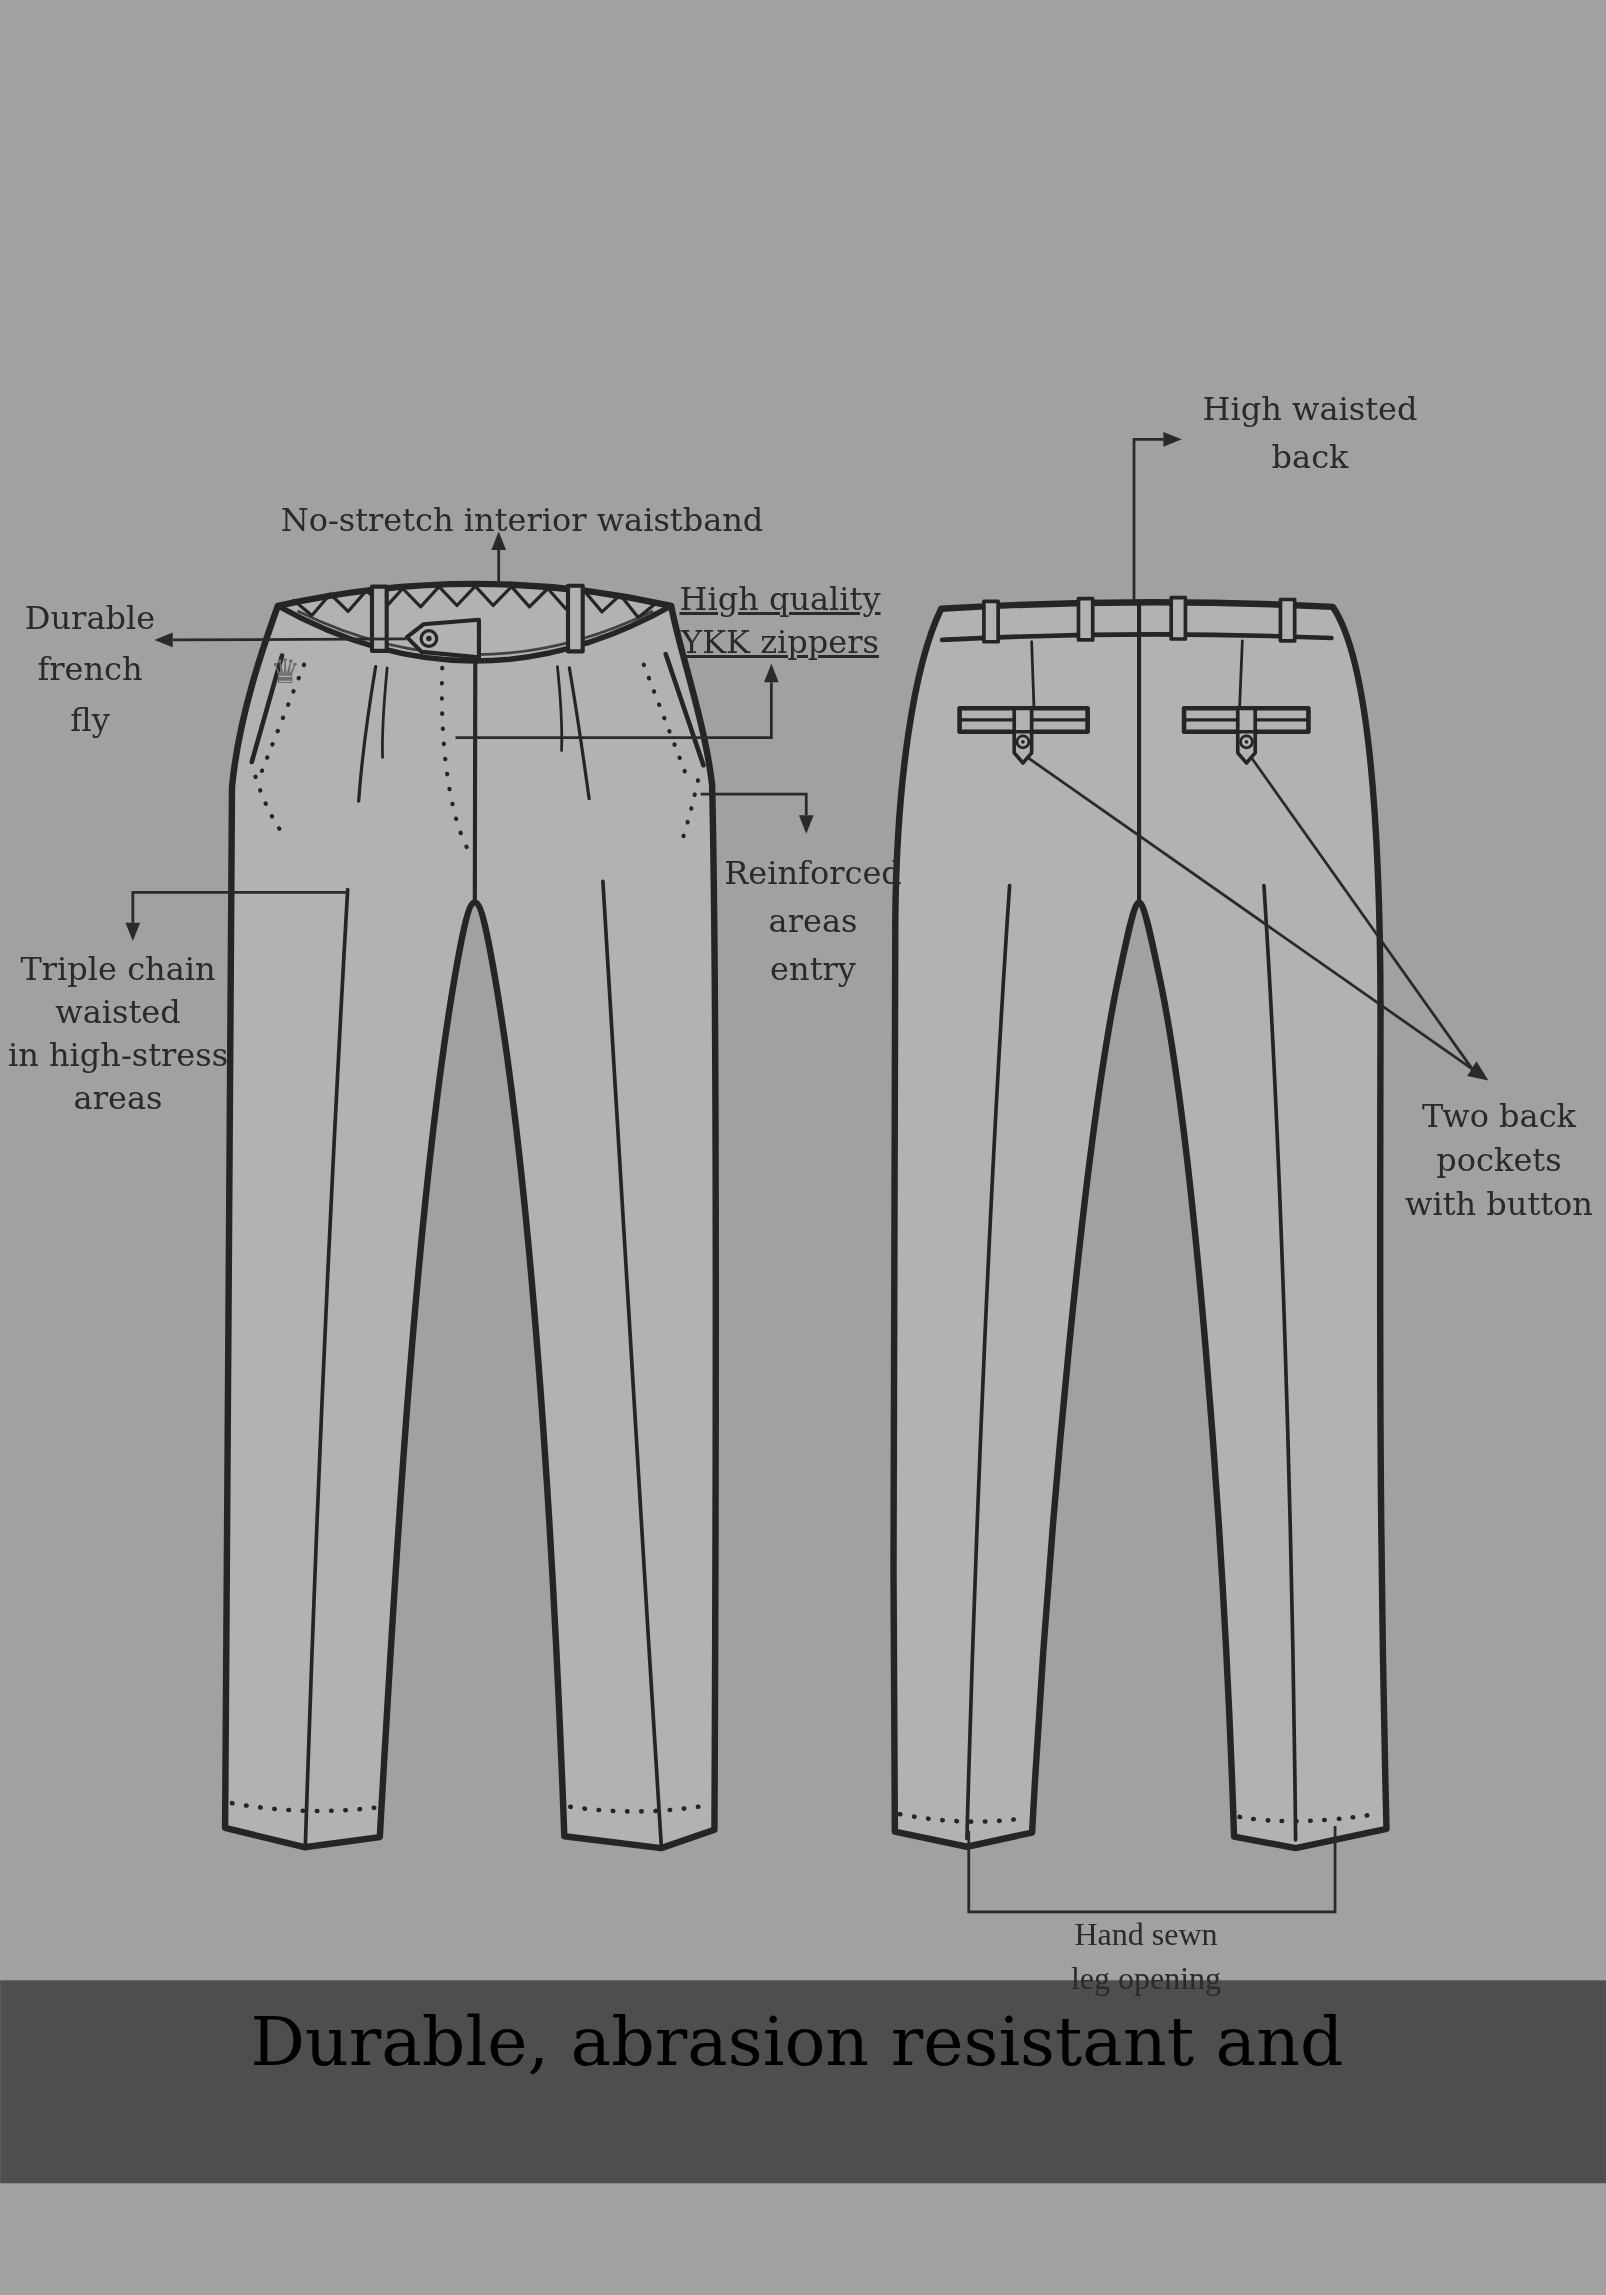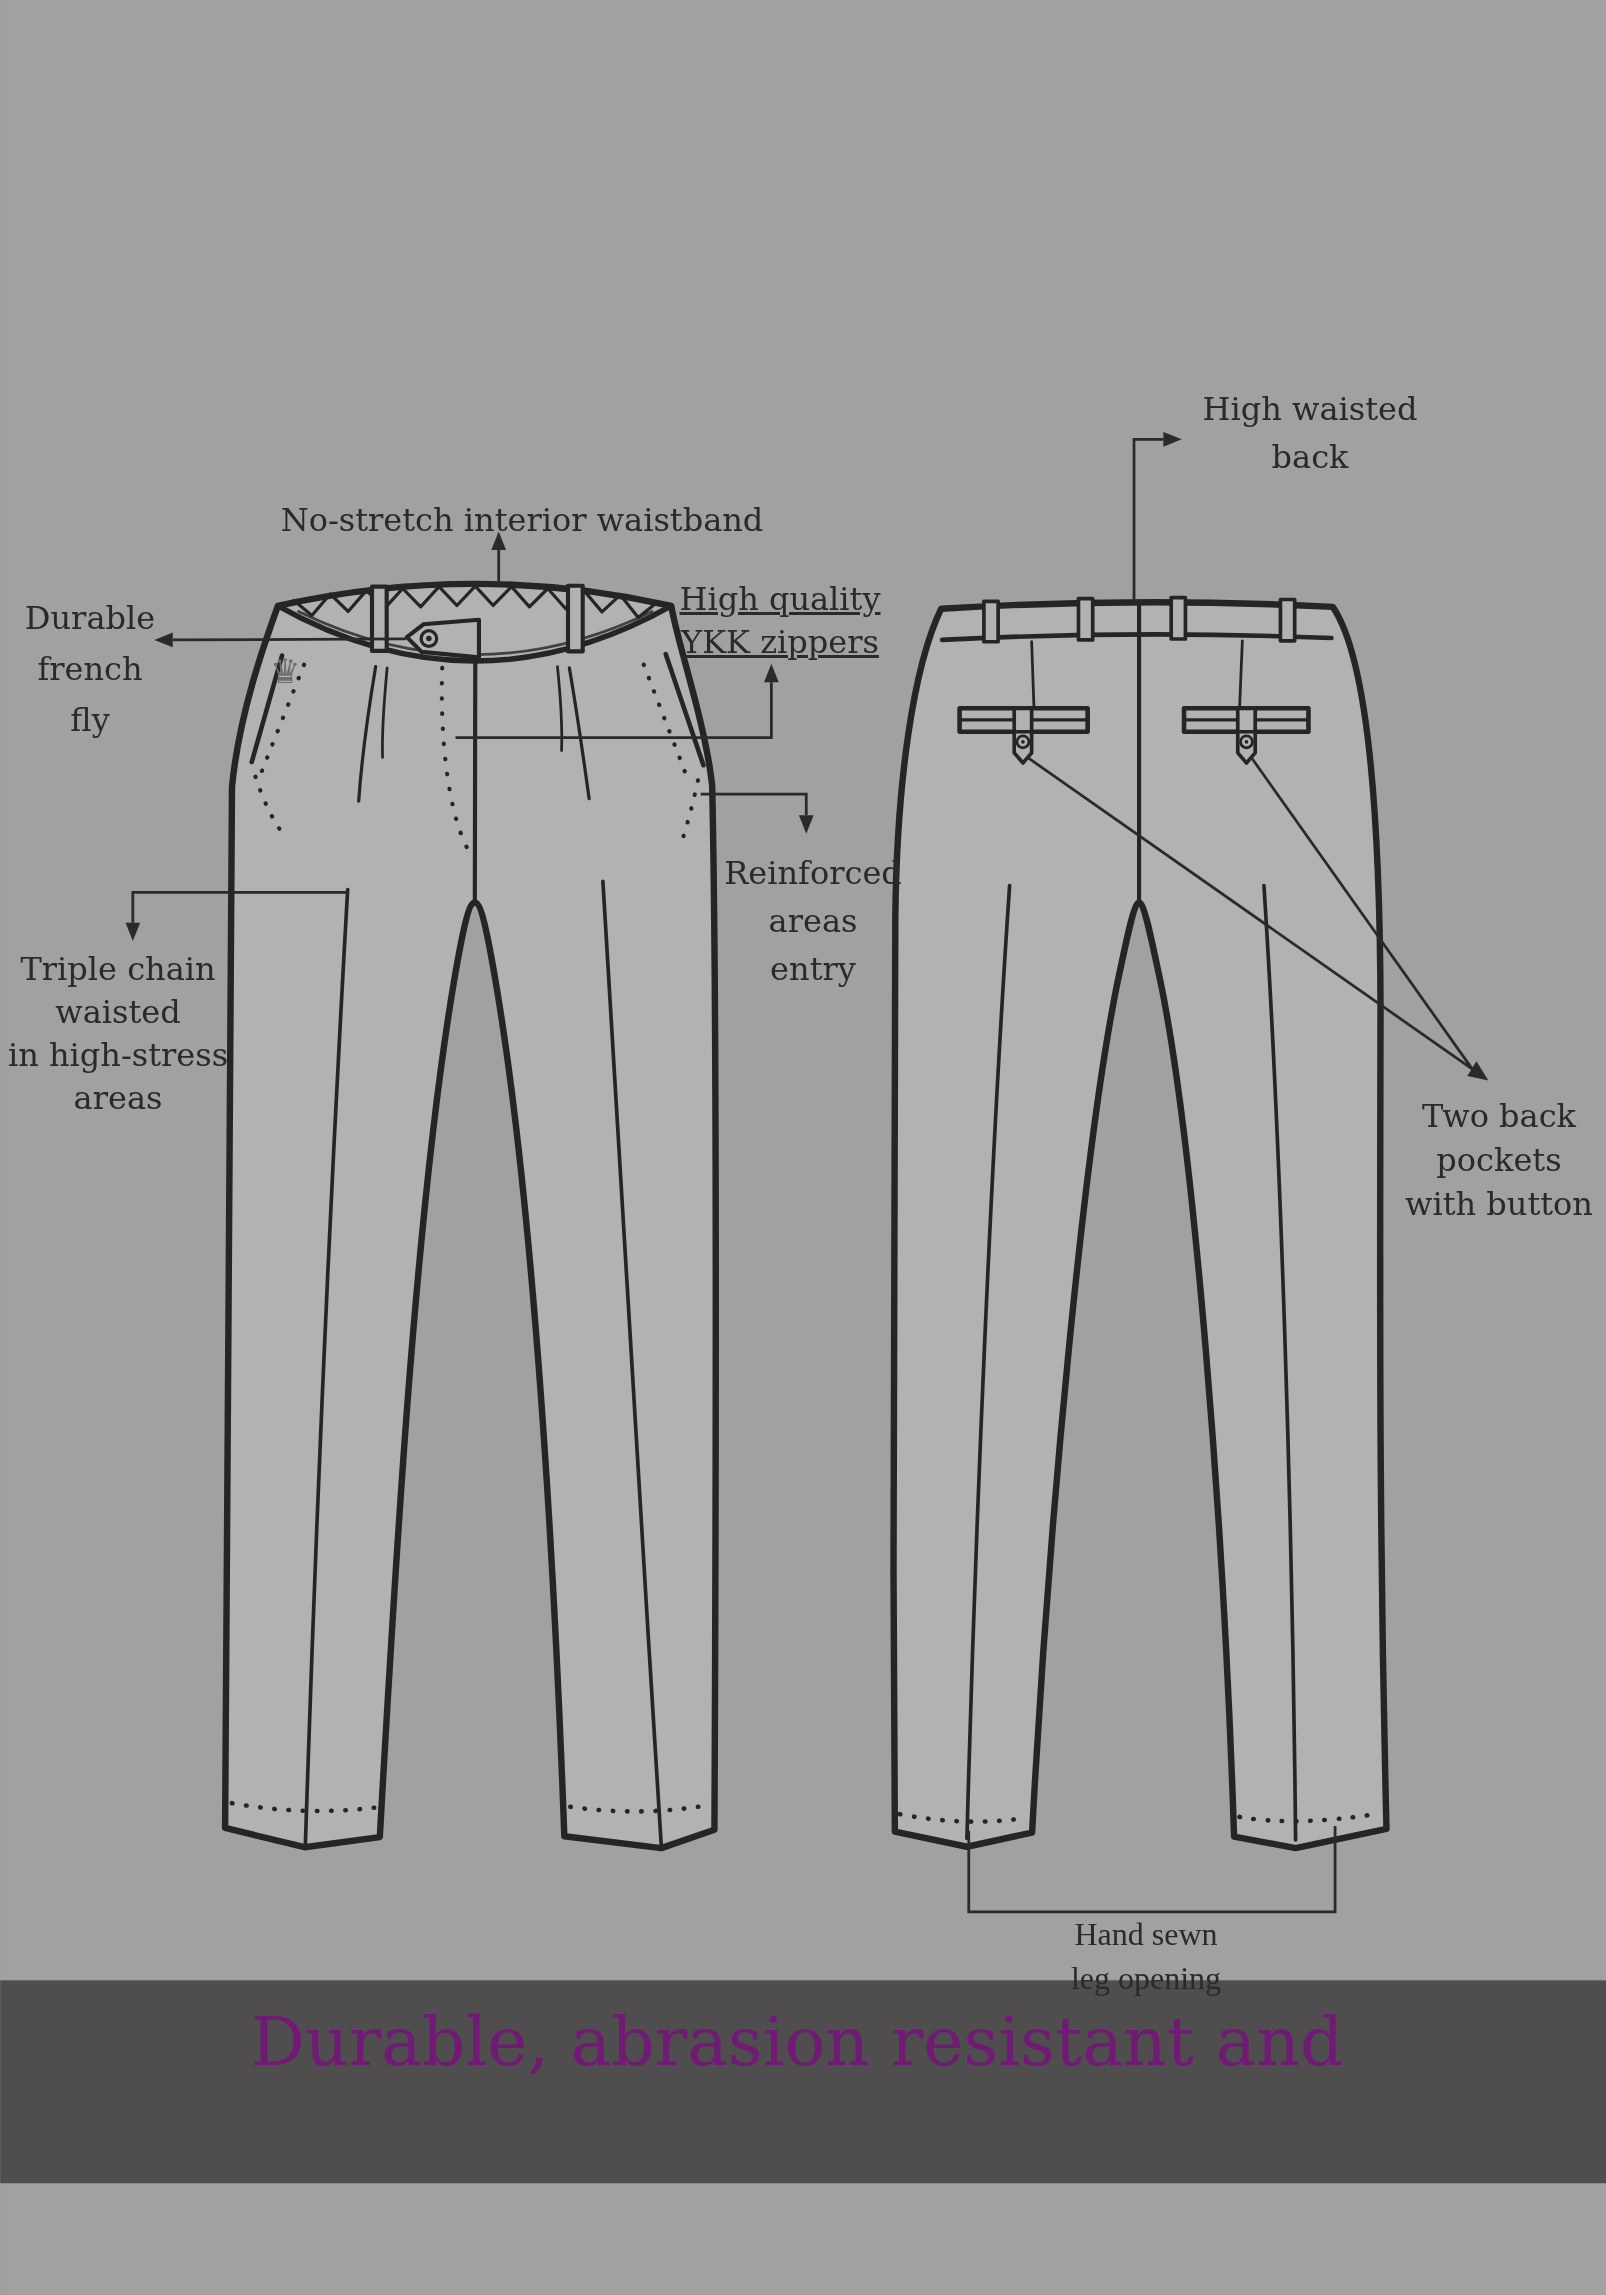--- a/index.html
+++ b/index.html
@@ -5,21 +5,21 @@
   html,body{margin:0;padding:0;background:#8f8d8e;}
   #page{position:relative;width:1607px;height:2410px;overflow:hidden;
         font-family:"DejaVu Serif",serif;background:#a2a0a1;}
   #art{position:absolute;left:0;top:0;}
   .label{position:absolute;transform:translateX(-50%);text-align:center;
          font-size:32px;line-height:43px;color:#2b2929;white-space:nowrap;}
   .lh104{line-height:48px;}
   .lh112{line-height:51px;}
   .lh96{line-height:44px;}
   #banner-text{position:absolute;transform:translateX(-50%);text-align:center;
-         font-size:68px;line-height:97px;color:#701a75;white-space:nowrap;}
+         font-size:68px;line-height:97px;color:#000000;white-space:nowrap;}
 </style>
 </head>
 <body>
 
 <div id="page">
 
 <svg id="art" width="1607" height="2410" viewBox="0 0 3500 5250">
 
   <rect x="0" y="0" width="3500" height="5250" fill="#a2a0a1"></rect>
 

